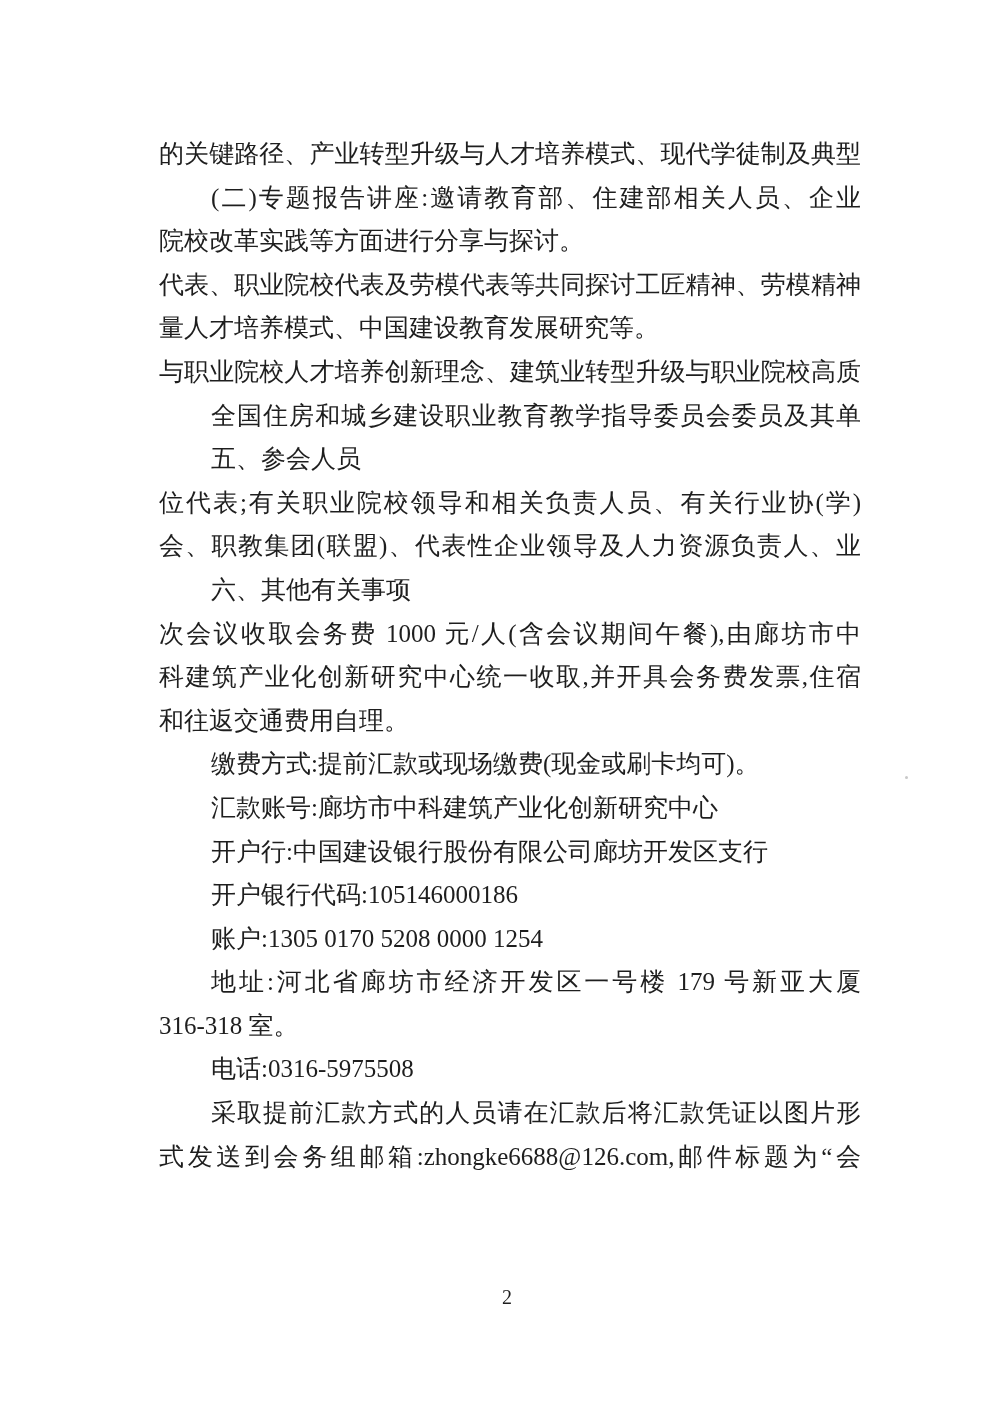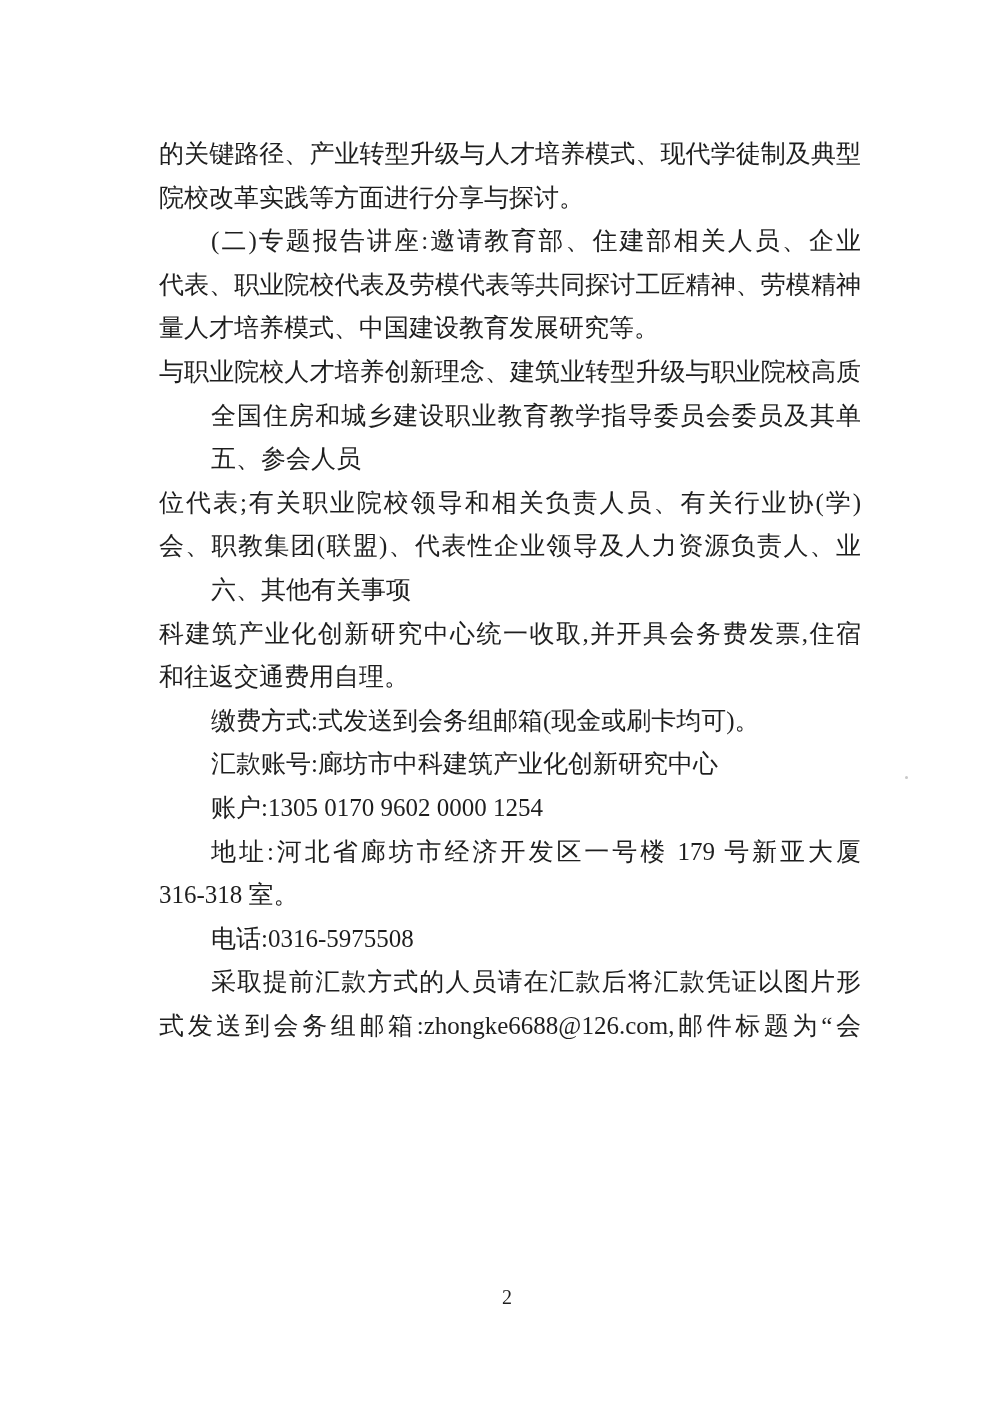--- a/index.html
+++ b/index.html
@@ -60,35 +60,38 @@
     background: #9a9a9a;
     opacity: 0.55;
   }
 </style>
 </head>
 <body>
 
 <div class="page">
   <div class="content">
       <div class="line fill">的关键路径、产业转型升级与人才培养模式、现代学徒制及典型</div>
+      <div class="line fill indent">(二)专题报告讲座:邀请教育部、住建部相关人员、企业</div>
       <div class="line">院校改革实践等方面进行分享与探讨。</div>
-      <div class="line fill indent">(二)专题报告讲座:邀请教育部、住建部相关人员、企业</div>
       <div class="line fill">代表、职业院校代表及劳模代表等共同探讨工匠精神、劳模精神</div>
       <div class="line">量人才培养模式、中国建设教育发展研究等。</div>
       <div class="line fill">与职业院校人才培养创新理念、建筑业转型升级与职业院校高质</div>
       <div class="line fill indent">全国住房和城乡建设职业教育教学指导委员会委员及其单</div>
       <div class="line indent">五、参会人员</div>
       <div class="line fill">位代表;有关职业院校领导和相关负责人员、有关行业协(学)</div>
       <div class="line fill">会、职教集团(联盟)、代表性企业领导及人力资源负责人、业</div>
       <div class="line indent">六、其他有关事项</div>
+      <div class="line fill">次会议收取会务费 1000 元/人(含会议期间午餐),由廊坊市中</div>
       <div class="line fill">科建筑产业化创新研究中心统一收取,并开具会务费发票,住宿</div>
       <div class="line">和往返交通费用自理。</div>
-      <div class="line indent">缴费方式:式发送到会务组邮箱(现金或刷卡均可)。</div>
+      <div class="line indent">缴费方式:提前汇款或现场缴费(现金或刷卡均可)。</div>
       <div class="line indent">汇款账号:廊坊市中科建筑产业化创新研究中心</div>
-      <div class="line indent">账户:1305 0170 9602 0000 1254</div>
+      <div class="line indent">开户行:中国建设银行股份有限公司廊坊开发区支行</div>
+      <div class="line indent">开户银行代码:105146000186</div>
+      <div class="line indent">账户:1305 0170 5208 0000 1254</div>
       <div class="line fill indent">地址:河北省廊坊市经济开发区一号楼 179 号新亚大厦</div>
       <div class="line">316-318 室。</div>
       <div class="line indent">电话:0316-5975508</div>
       <div class="line fill indent">采取提前汇款方式的人员请在汇款后将汇款凭证以图片形</div>
       <div class="line fill">式发送到会务组邮箱:zhongke6688@126.com,邮件标题为“会</div>
     </div>
   <div class="scan-speck"></div>
   <div class="page-number">2</div>
 </div>
 

